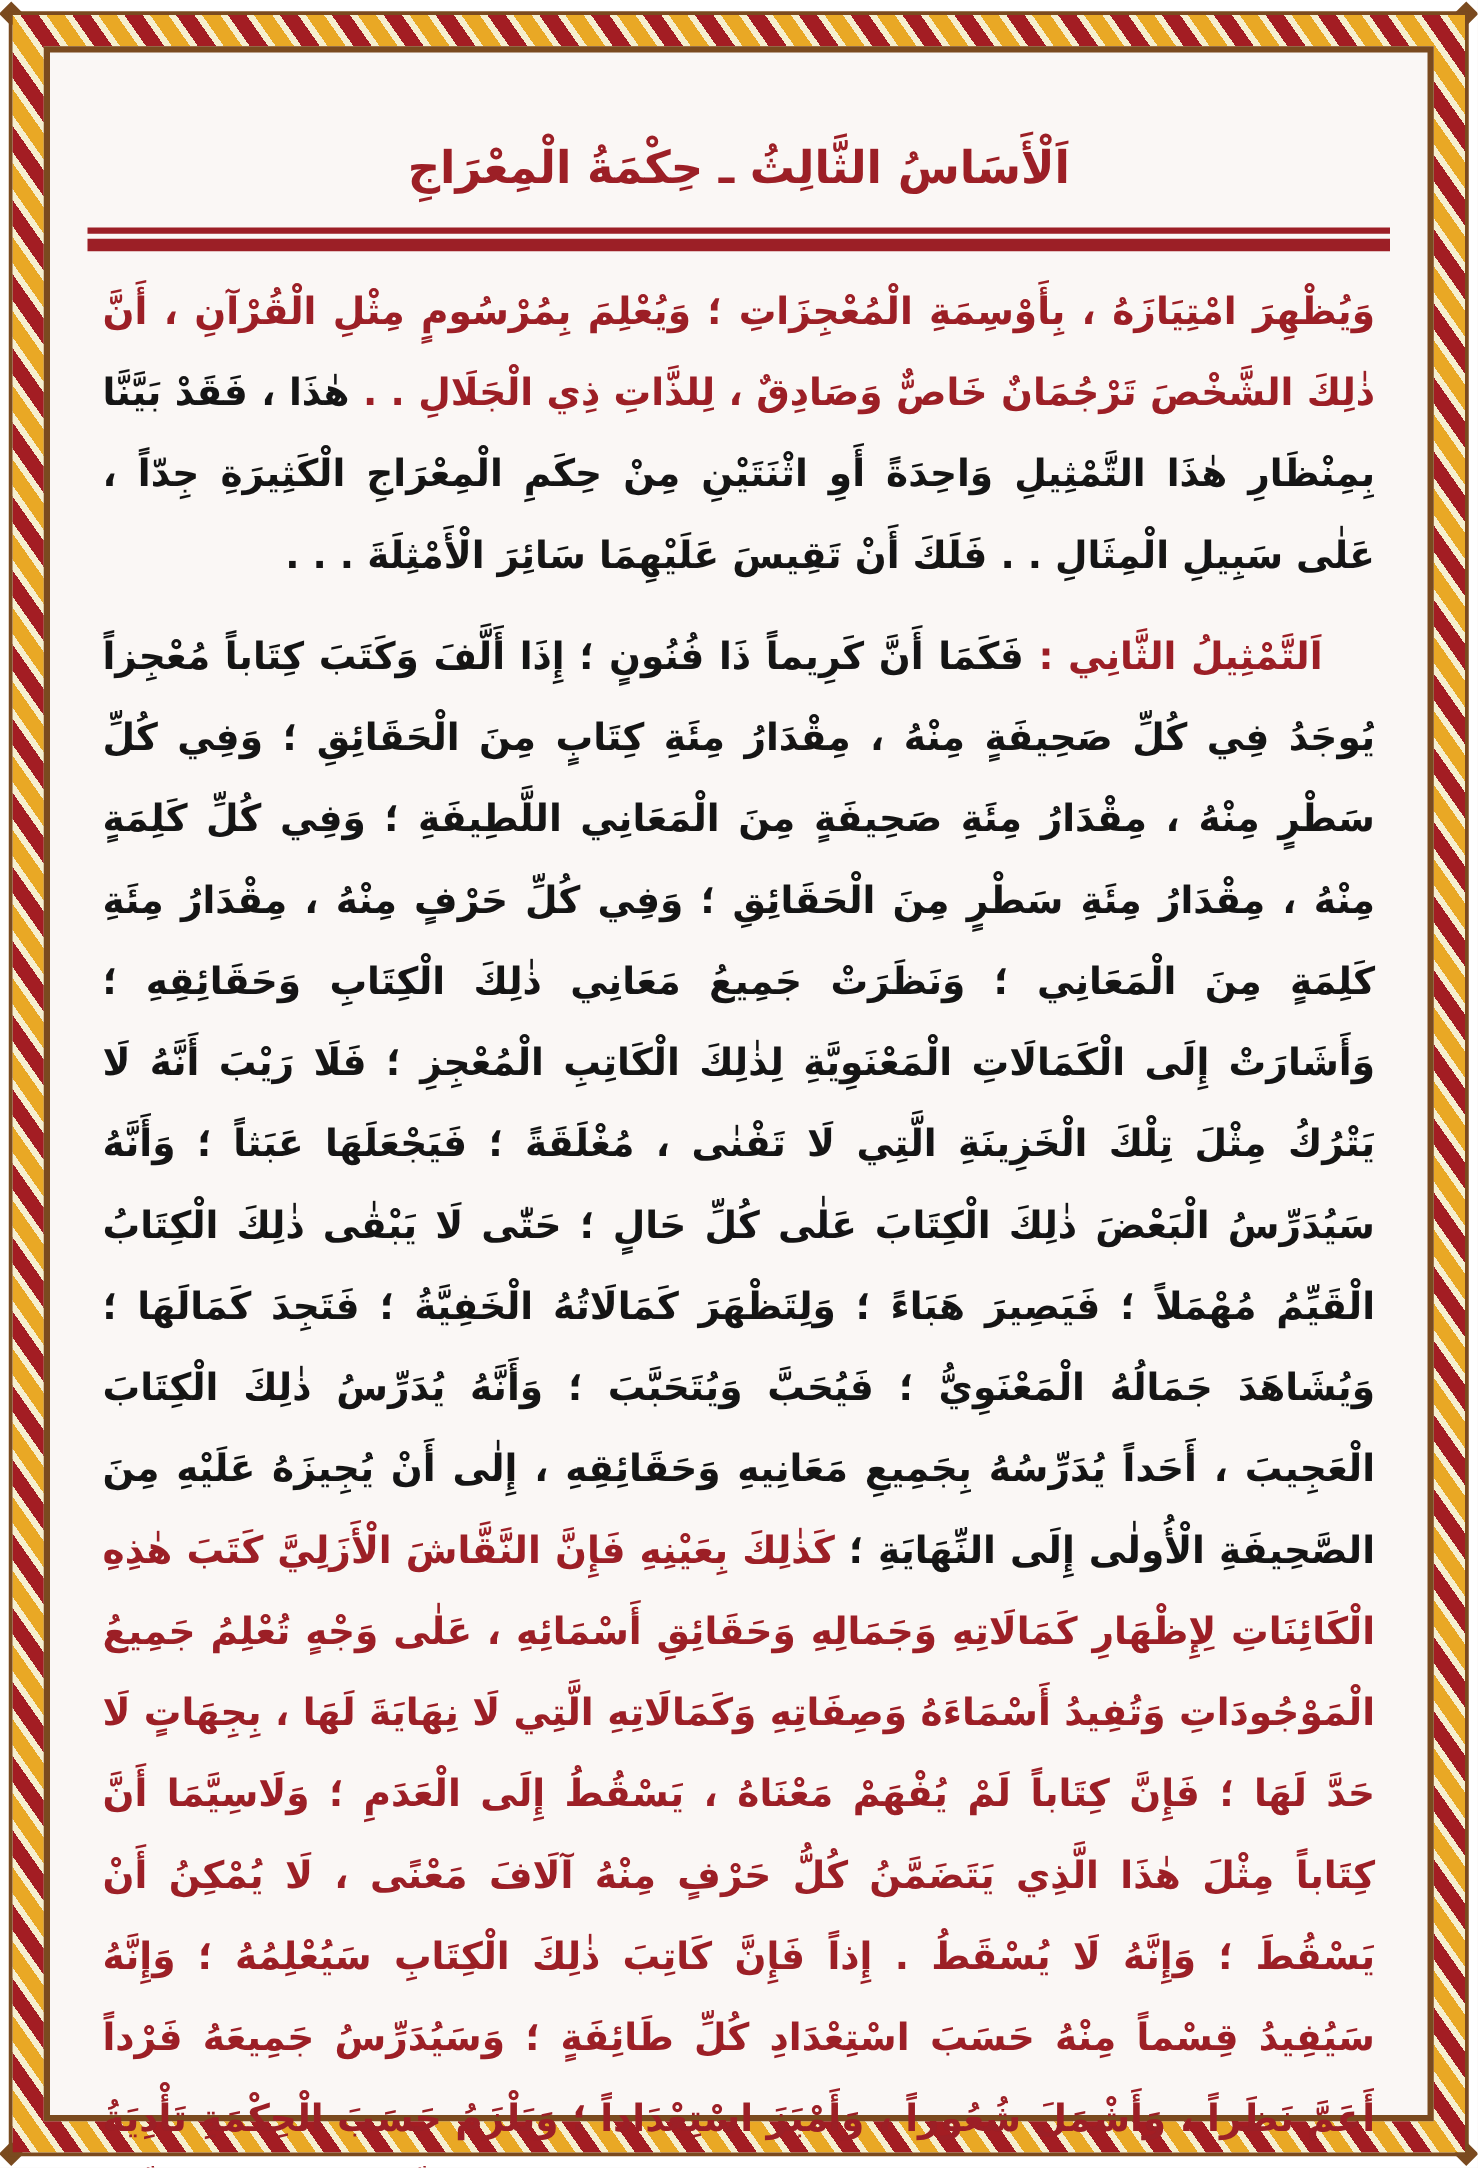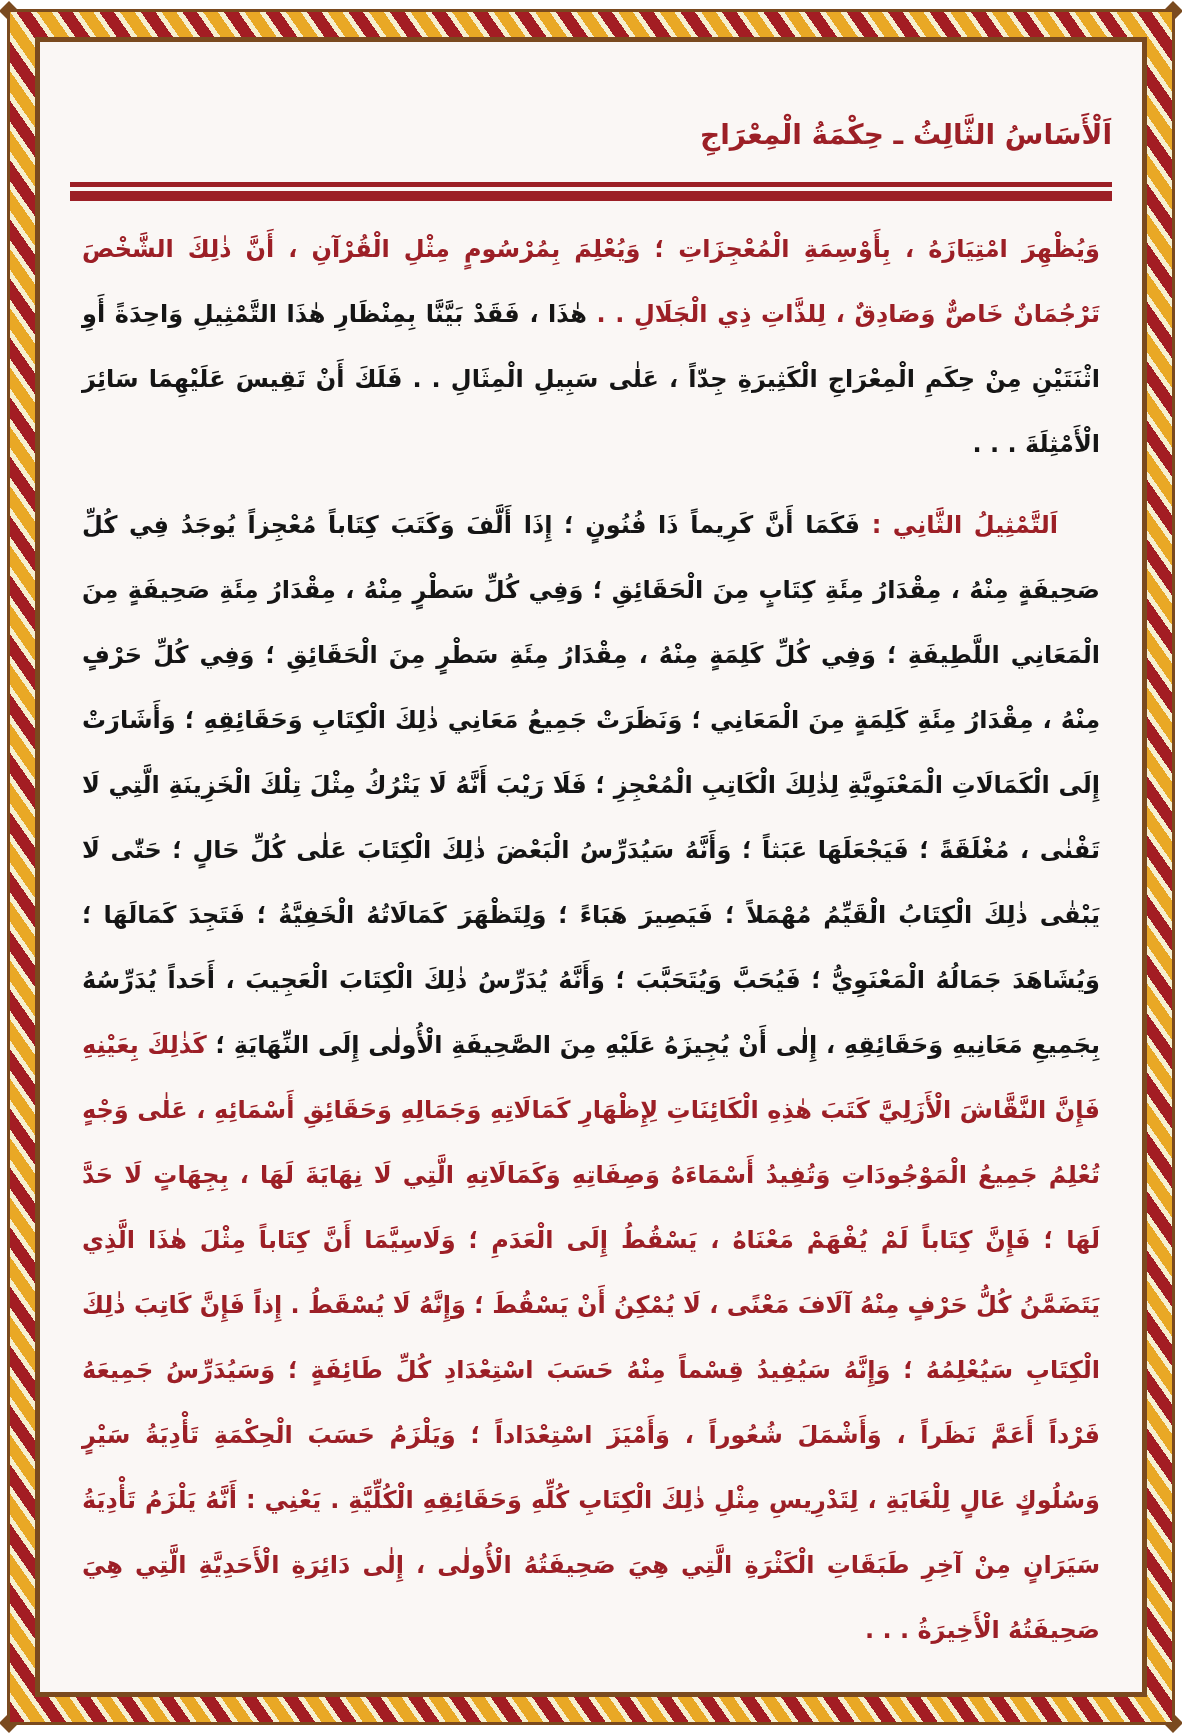--- a/index.html
+++ b/index.html
@@ -51,22 +51,22 @@
   .corner.bl{left:2px;bottom:4px;}
   .corner.br{right:2px;bottom:4px;}
 
   
   .header{
     position:relative;
     margin-top:28px;
     height:70px;
   }
   .title{
-    text-align:right;
-    font-size:28px;
+    text-align:center;
+    font-size:36px;
     font-weight:bold;
     color:var(--accent-red);
     line-height:70px;
   }
   .page-number{
     position:absolute;
     left:14px;top:0;
     font-size:36px;
     font-weight:bold;
     color:var(--accent-red);
@@ -82,21 +82,21 @@
 
   
   .text-body{
     margin-top:16px;
     padding:0 12px;
     direction:rtl;
     text-align:justify;
   }
   .para{
     margin:0;
-    font-size:24px;
+    font-size:30px;
     line-height:65px;
     font-weight:bold;
     color:var(--text-black);
     text-align:justify;
   }
   .para + .para{margin-top:16px;}
   .para.indent{text-indent:42px;}
   .seg-red{color:var(--accent-red);}
   .seg-black{color:var(--text-black);}
 </style>

